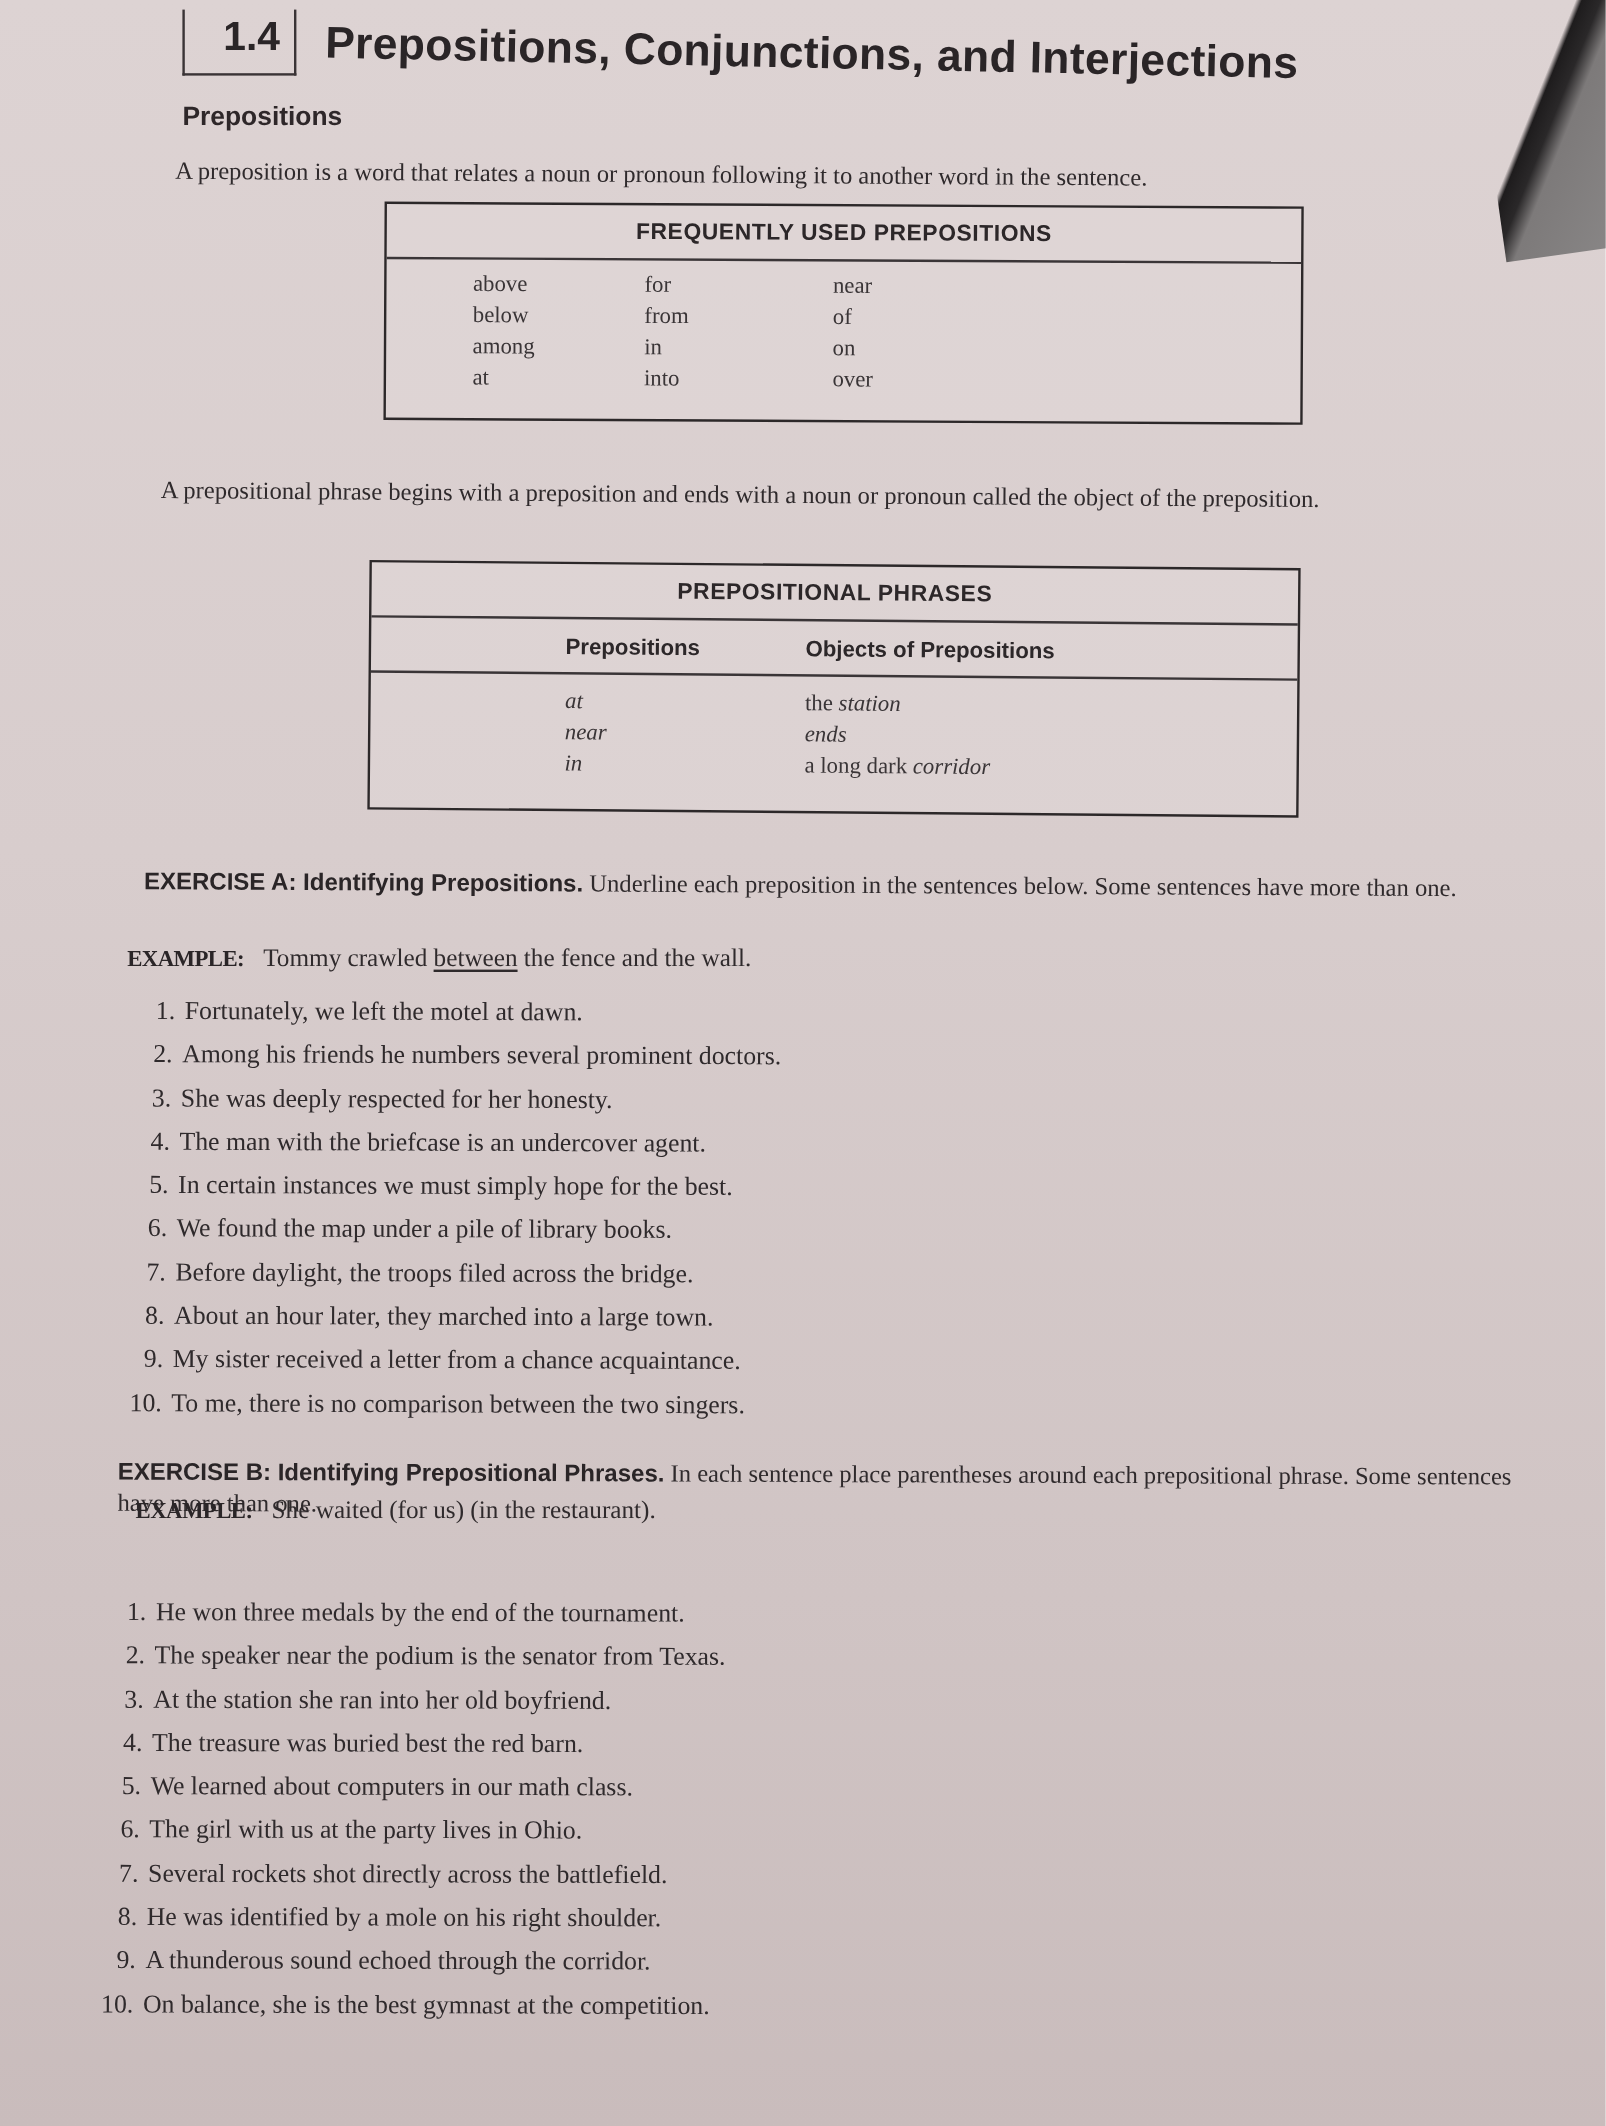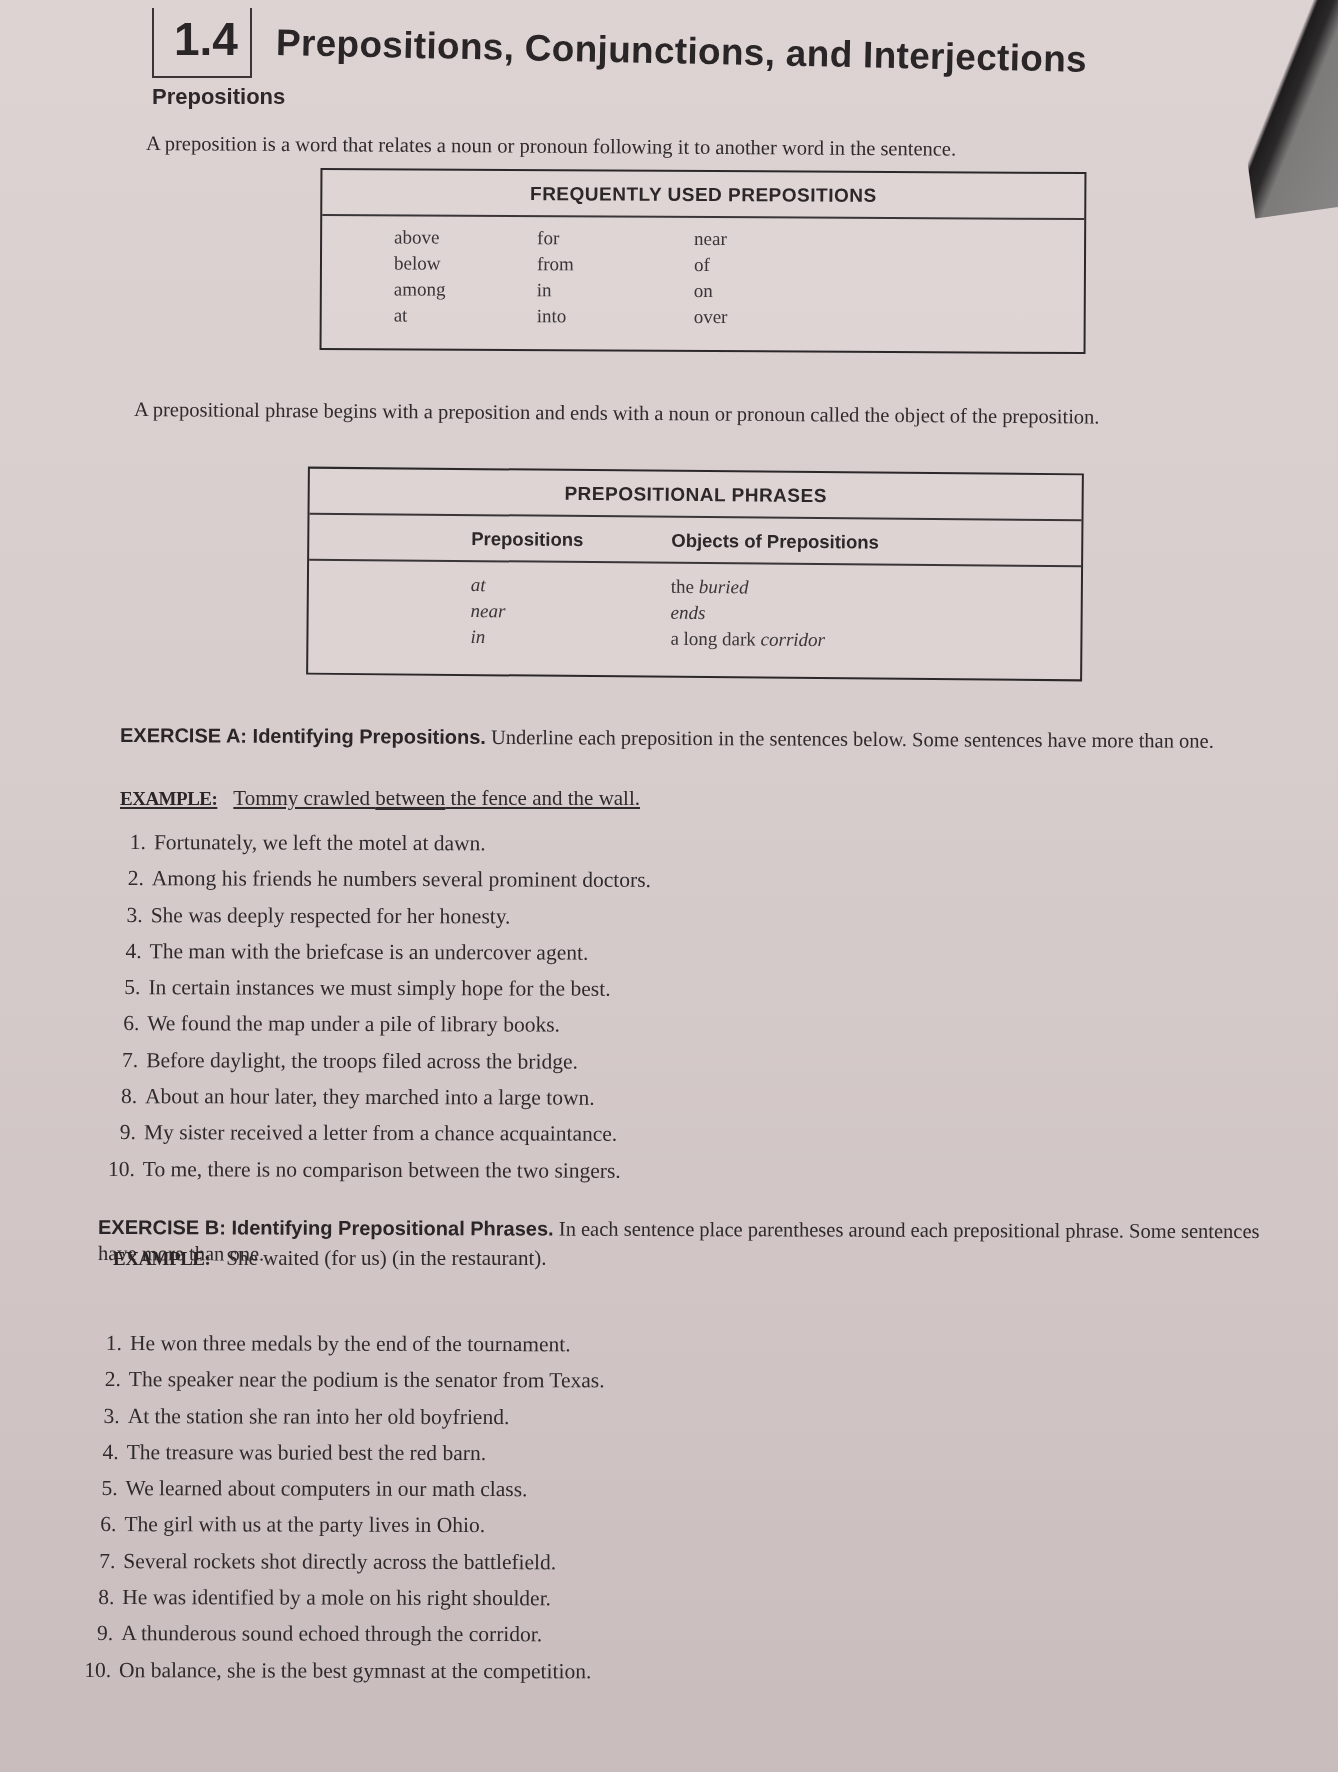--- a/index.html
+++ b/index.html
@@ -27,24 +27,24 @@
     .chapter-header {
       position: absolute;
       left: 152px;
       top: 8px;
       display: flex;
       align-items: center;
     }
     .chapter-num {
       font-family: "Liberation Sans", sans-serif;
       font-weight: bold;
-      font-size: 46px;
+      font-size: 34px;
       border: 2px solid #3a3436;
       border-top: none;
-      padding: 4px 12px 10px 20px;
+      padding: 4px 12px 10px 32px;
       color: #2a2527;
     }
     .chapter-title {
       font-family: "Liberation Sans", sans-serif;
       font-weight: bold;
       font-size: 37px;
       margin-left: 24px;
       color: #2a2527;
       transform: rotate(1.2deg);
       transform-origin: left center;
@@ -144,21 +144,21 @@
       color: #2f2a2c;
     }
     .example .lbl {
       font-weight: bold;
       font-size: 19px;
       letter-spacing: -0.5px;
       margin-right: 16px;
       color: #2a2527;
     }
     .example .ul { text-decoration: underline; text-underline-offset: 3px; }
-    .exA-example { left: 120px; top: 786px; text-decoration: underline; }
+    .exA-example { left: 106px; top: 786px; }
     .exB-example { left: 94px; top: 1246px; margin-left: 19px; }
     .items {
       position: absolute;
       margin: 0;
       padding: 0;
       list-style: none;
       font-size: 21.5px;
       color: #2f2a2c;
     }
     .items li {
@@ -239,21 +239,21 @@
     <div class="c1">Prepositions</div>
     <div class="c2">Objects of Prepositions</div>
   </div>
   <div class="phr-body">
     <div class="c1">
       <div>at</div>
       <div>near</div>
       <div>in</div>
     </div>
     <div class="c2">
-      <div><span>the </span><span class="it">buried</span></div>
+      <div><span>the </span><span class="it">station</span></div>
       <div><span></span><span class="it">ends</span></div>
       <div><span>a long dark </span><span class="it">corridor</span></div>
     </div>
   </div>
 </div>
 
 <div class="exercise-head exA-head">
   <b>EXERCISE A: Identifying Prepositions.</b>
   <span>Underline each preposition in the sentences below. Some sentences have more than one.</span>
 </div>

